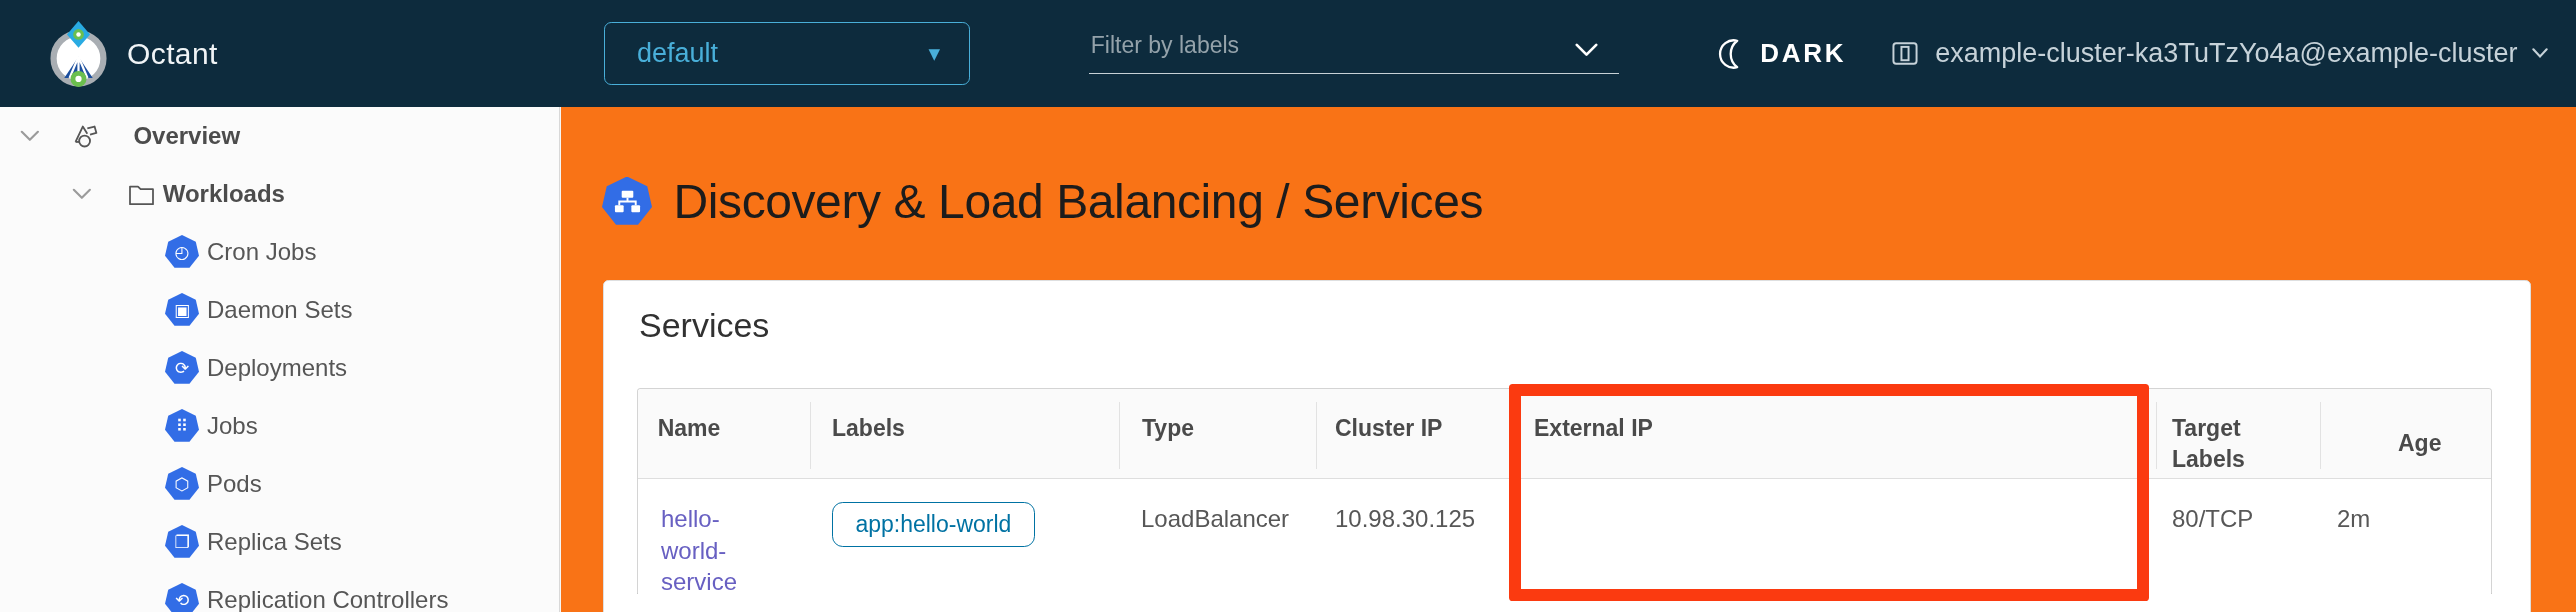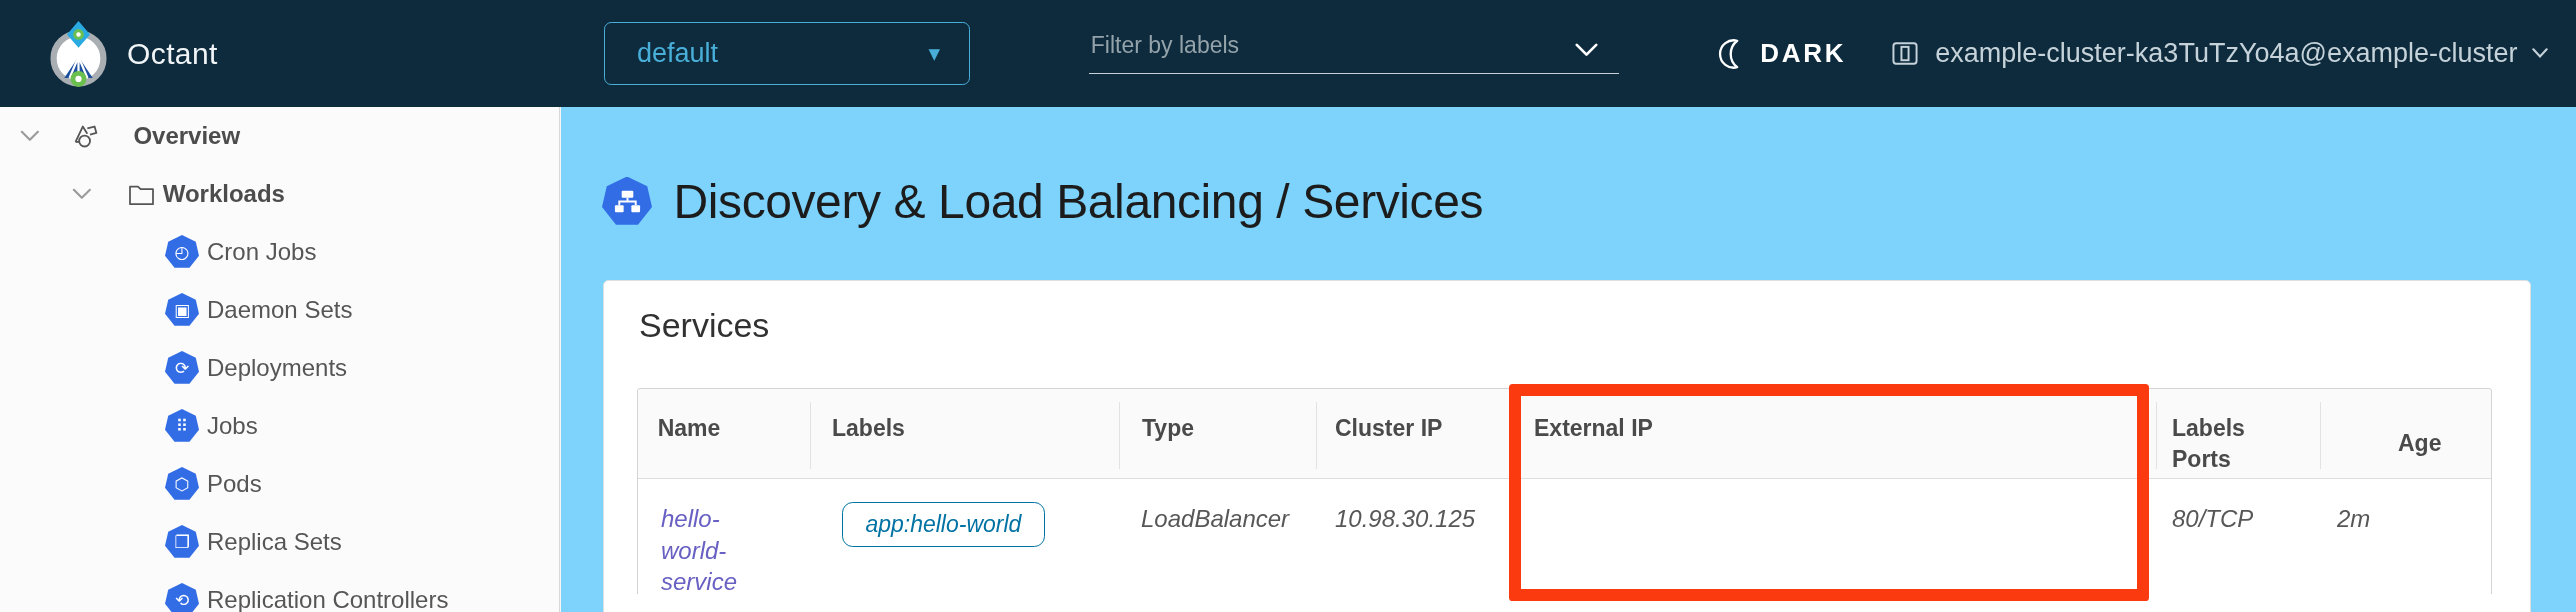--- a/index.html
+++ b/index.html
@@ -74,44 +74,44 @@
   
   .hepta{
     background:var(--k8s-blue);
     clip-path:polygon(50% 0%,90.5% 19.5%,100% 61%,72% 96.5%,28% 96.5%,0% 61%,9.5% 19.5%);
     display:flex;align-items:center;justify-content:center;flex:0 0 auto;
   }
   .hepta-sm{width:34px;height:34px;}
   .hepta-sm span{color:#fff;font-size:17px;line-height:1;font-family:"DejaVu Sans",sans-serif;}
   .hepta-lg{width:50px;height:50px;}
   
-  .main{position:absolute;left:561px;top:107px;width:2015px;height:505px;background:#7dd3fc;padding-left:32px;}
+  .main{position:absolute;left:561px;top:107px;width:2015px;height:505px;background:#f97316;padding-left:32px;}
   .page-title-row{position:absolute;left:41px;top:67px;display:flex;align-items:center;gap:21.5px;}
   .page-title{font-size:48px;color:#1c1c1c;letter-spacing:-0.4px;}
   .card{
     position:absolute;left:42px;top:173px;width:1928px;height:447px;
     background:#ffffff;border:0.9px solid #dedfe0;border-radius:5.4px;
   }
   .card-title{position:absolute;left:35px;top:25px;font-size:34px;color:#313131;}
   
   .svc-table{
     position:absolute;left:33px;top:107px;width:1855px;height:206px;
     border:0.9px solid #d4d4d4;border-bottom:1.8px solid #bcbcbc;
     border-radius:3.6px 3.6px 0 0;background:#fff;
   }
   .thead{position:absolute;left:0;top:0;width:100%;height:90px;background:#fafafa;
     border-bottom:0.9px solid #dedede;border-radius:3.6px 3.6px 0 0;}
   .th{position:absolute;top:24px;font-size:23px;font-weight:bold;color:#4a4a4a;line-height:1.35;}
   .sep{position:absolute;top:13.4px;width:0.9px;height:67px;background:#e2e2e2;}
-  .tbody-row{position:absolute;left:0;top:91px;width:100%;height:114px;background:#fff;font-style:italic;}
+  .tbody-row{position:absolute;left:0;top:91px;width:100%;height:114px;background:#fff;}
   .td{position:absolute;top:23px;font-size:24px;color:#575757;line-height:1.32;}
   .name-link{color:var(--link-purple);text-decoration:none;display:inline-block;width:114px;cursor:pointer;}
   .pill{
     display:inline-block;border:1.8px solid var(--pill-blue);color:var(--pill-blue);
-    border-radius:10.7px;font-size:23px;padding:9.8px 22.4px;line-height:1;cursor:pointer;background:#fff;margin-left:10px;
+    border-radius:10.7px;font-size:23px;padding:9.8px 22.4px;line-height:1;cursor:pointer;background:#fff;
   }
   
   .highlight-box{
     position:absolute;left:1509px;top:384px;width:640px;height:217px;
     border:12.5px solid var(--highlight-red);border-radius:3.6px;z-index:40;pointer-events:none;
   }
   svg{display:block;}
 </style>
 </head>
 <body>
@@ -270,21 +270,21 @@
   <div class="card">
     <div class="card-title">Services</div>
 
     <div class="svc-table">
       <div class="thead">
         <span class="th" style="left:19.7px;">Name</span>
         <span class="th" style="left:194px;">Labels</span>
         <span class="th" style="left:504px;">Type</span>
         <span class="th" style="left:697px;">Cluster IP</span>
         <span class="th" style="left:896px;">External IP</span>
-        <span class="th" style="left:1534px;width:118px;">Labels Ports</span>
+        <span class="th" style="left:1534px;width:118px;">Target Labels</span>
         <span class="th" style="left:1760px;margin-top:15px;">Age</span>
         <span class="sep" style="left:172px;"></span>
         <span class="sep" style="left:481px;"></span>
         <span class="sep" style="left:678px;"></span>
         <span class="sep" style="left:876px;"></span>
         <span class="sep" style="left:1518px;"></span>
         <span class="sep" style="left:1682px;"></span>
       </div>
 
       <div class="tbody-row">

